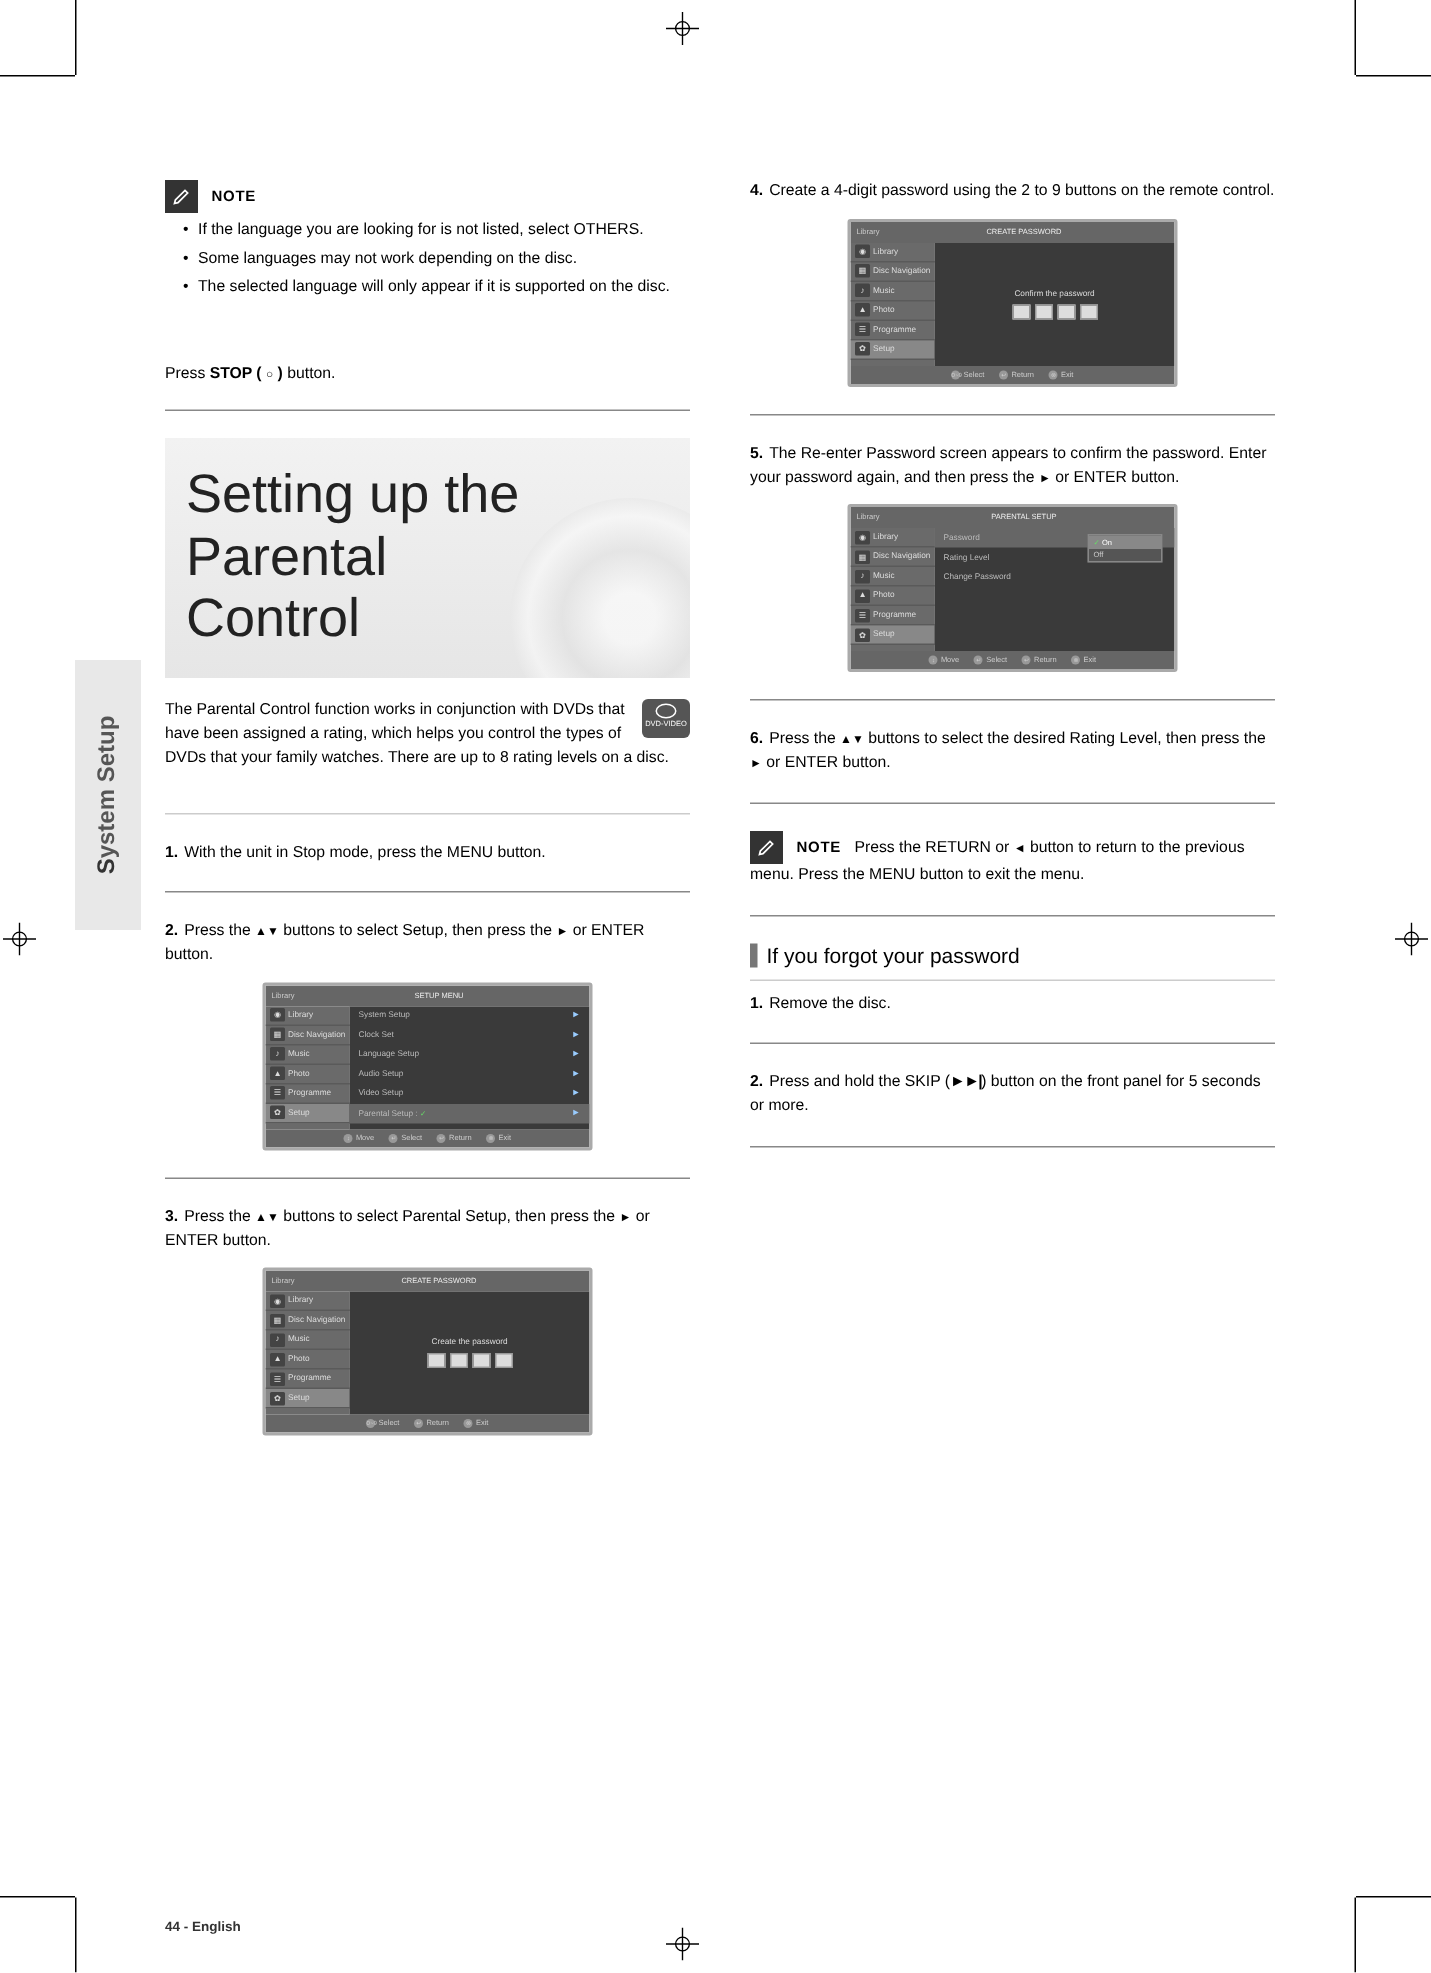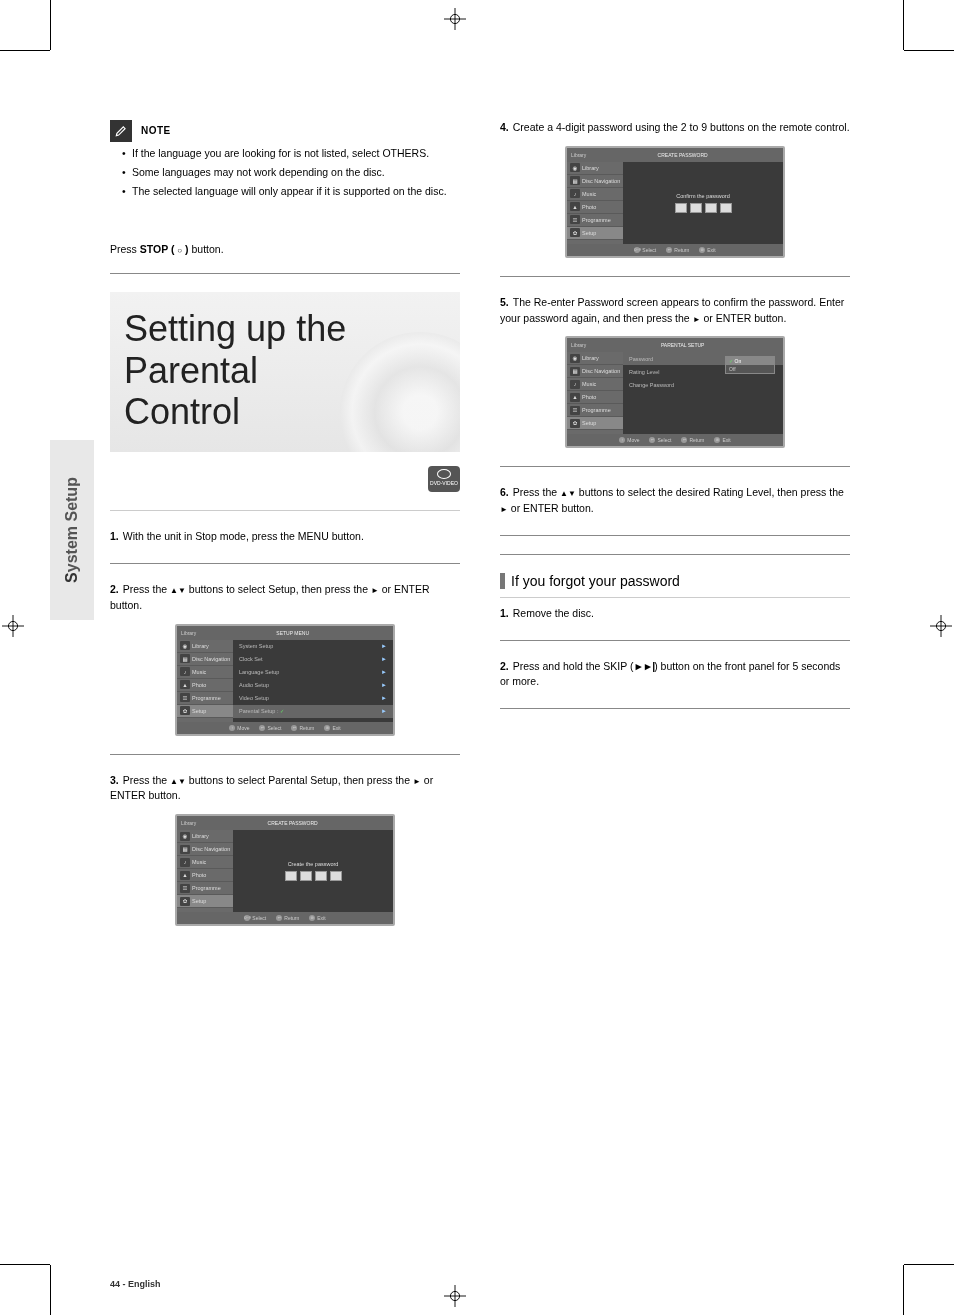--- a/index.html
+++ b/index.html
@@ -124,20 +124,21 @@
       <div class="title-box">
         <div class="disc-art"></div>
         <h1><span>Setting up the Parental</span><br><span>Control</span></h1>
       </div>
 
       <div style="overflow:hidden">
         <div class="dvd-badge">
           <div class="rings"></div>
           <span>DVD-VIDEO</span>
         </div>
+        <p class="intro">The Parental Control function works in conjunction with DVDs that have been assigned a rating, which helps you control the types of DVDs that your family watches. There are up to 8 rating levels on a disc.</p>
       </div>
 
       <div class="divider-light"></div>
 
       <p class="step"><span class="num">1.</span><span>With the unit in Stop mode, press the MENU button.</span></p>
 
       <div class="divider"></div>
 
       <p class="step"><span class="num">2.</span><span>Press the </span><span class="tri">▲▼</span><span> buttons to select Setup, then press the </span><span class="tri">►</span><span> or ENTER button.</span></p>
 
@@ -421,20 +422,27 @@
             </span>
         </div>
       </div>
 
       <div class="divider"></div>
 
       <p class="step"><span class="num">6.</span><span>Press the </span><span class="tri">▲▼</span><span> buttons to select the desired Rating Level, then press the </span><span class="tri">►</span><span> or ENTER button.</span></p>
 
       <div class="divider"></div>
 
+      <div class="note-block">
+        <span class="note-icon"><svg viewBox="0 0 24 24" stroke="#fff" fill="none" stroke-width="2">
+              <path d="M4 20l4-1 11-11-3-3L5 16l-1 4z"></path>
+            </svg></span>
+        <span class="note-label">NOTE</span>
+        <span style="margin-left:6px"><span>Press the RETURN or </span><span class="tri">◄</span><span> button to return to the previous menu. Press the MENU button to exit the menu.</span></span>
+      </div>
 
       <div class="divider"></div>
 
       <div class="subsection-bar">
         <div class="pill"></div>
         <div class="st">If you forgot your password</div>
       </div>
 
       <div class="divider-light" style="margin:8px 0"></div>
 

